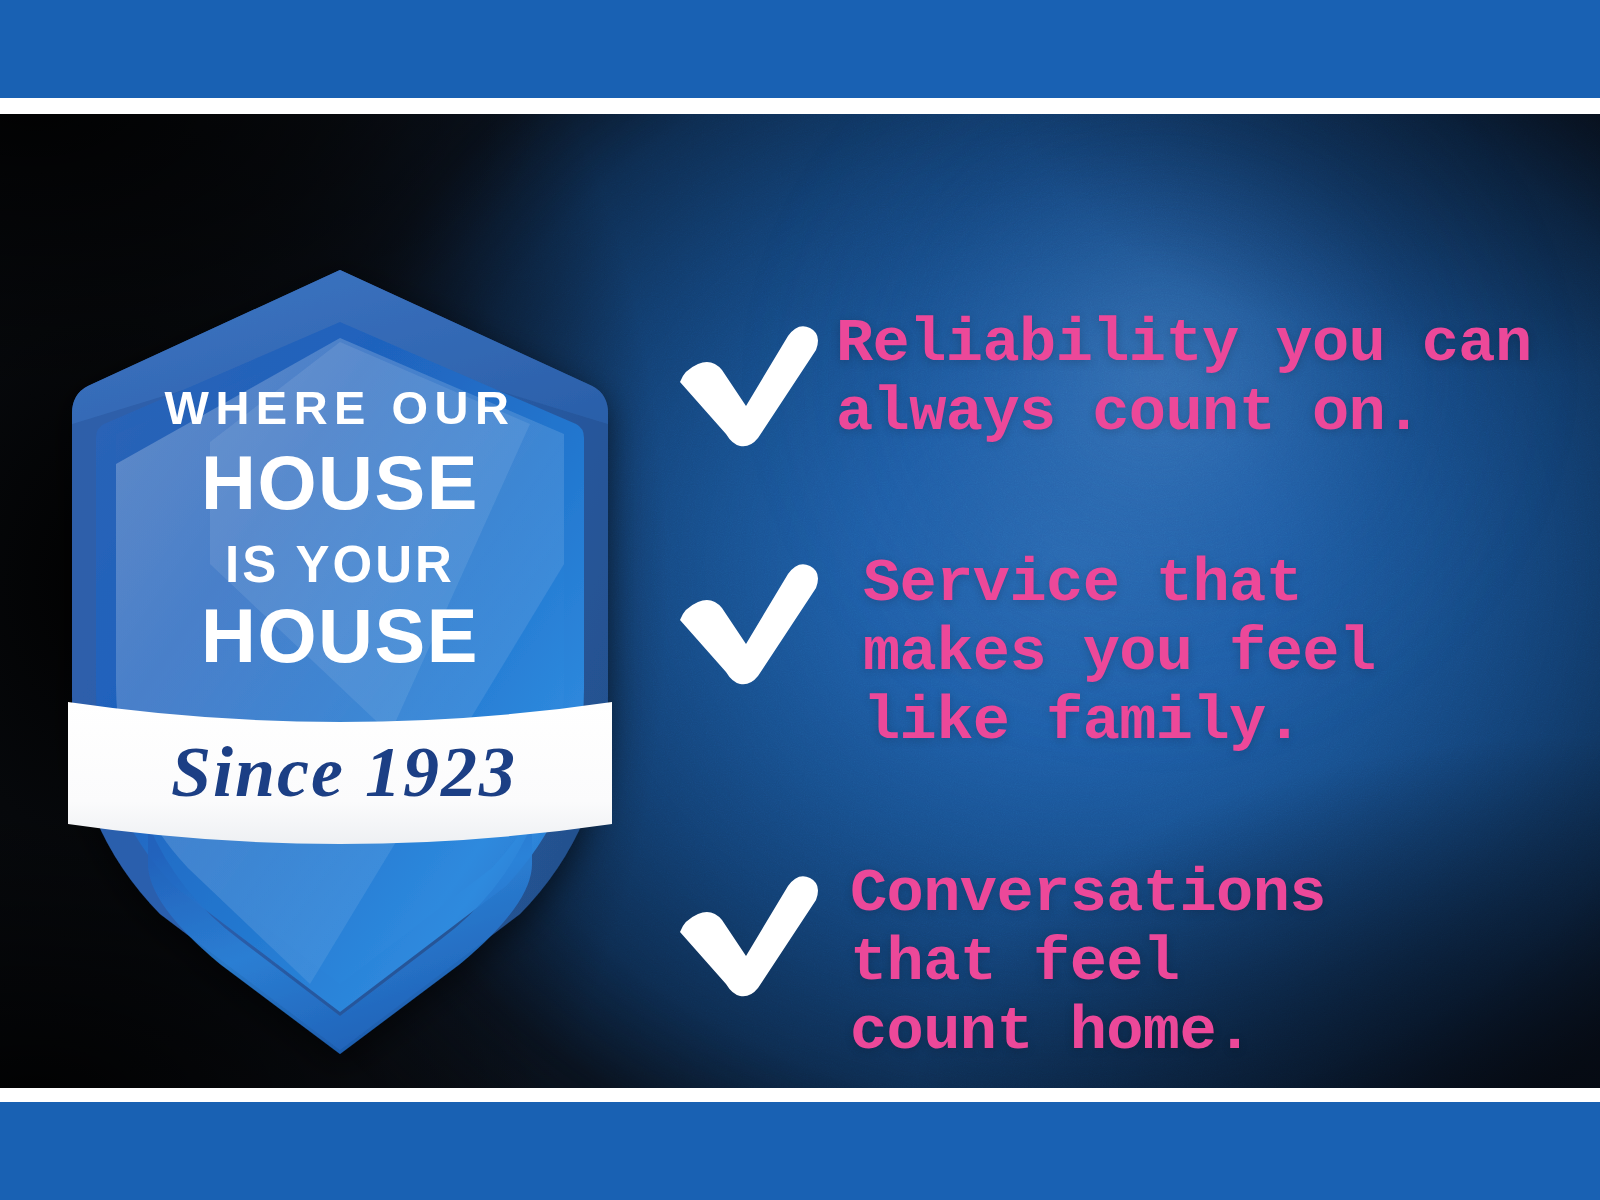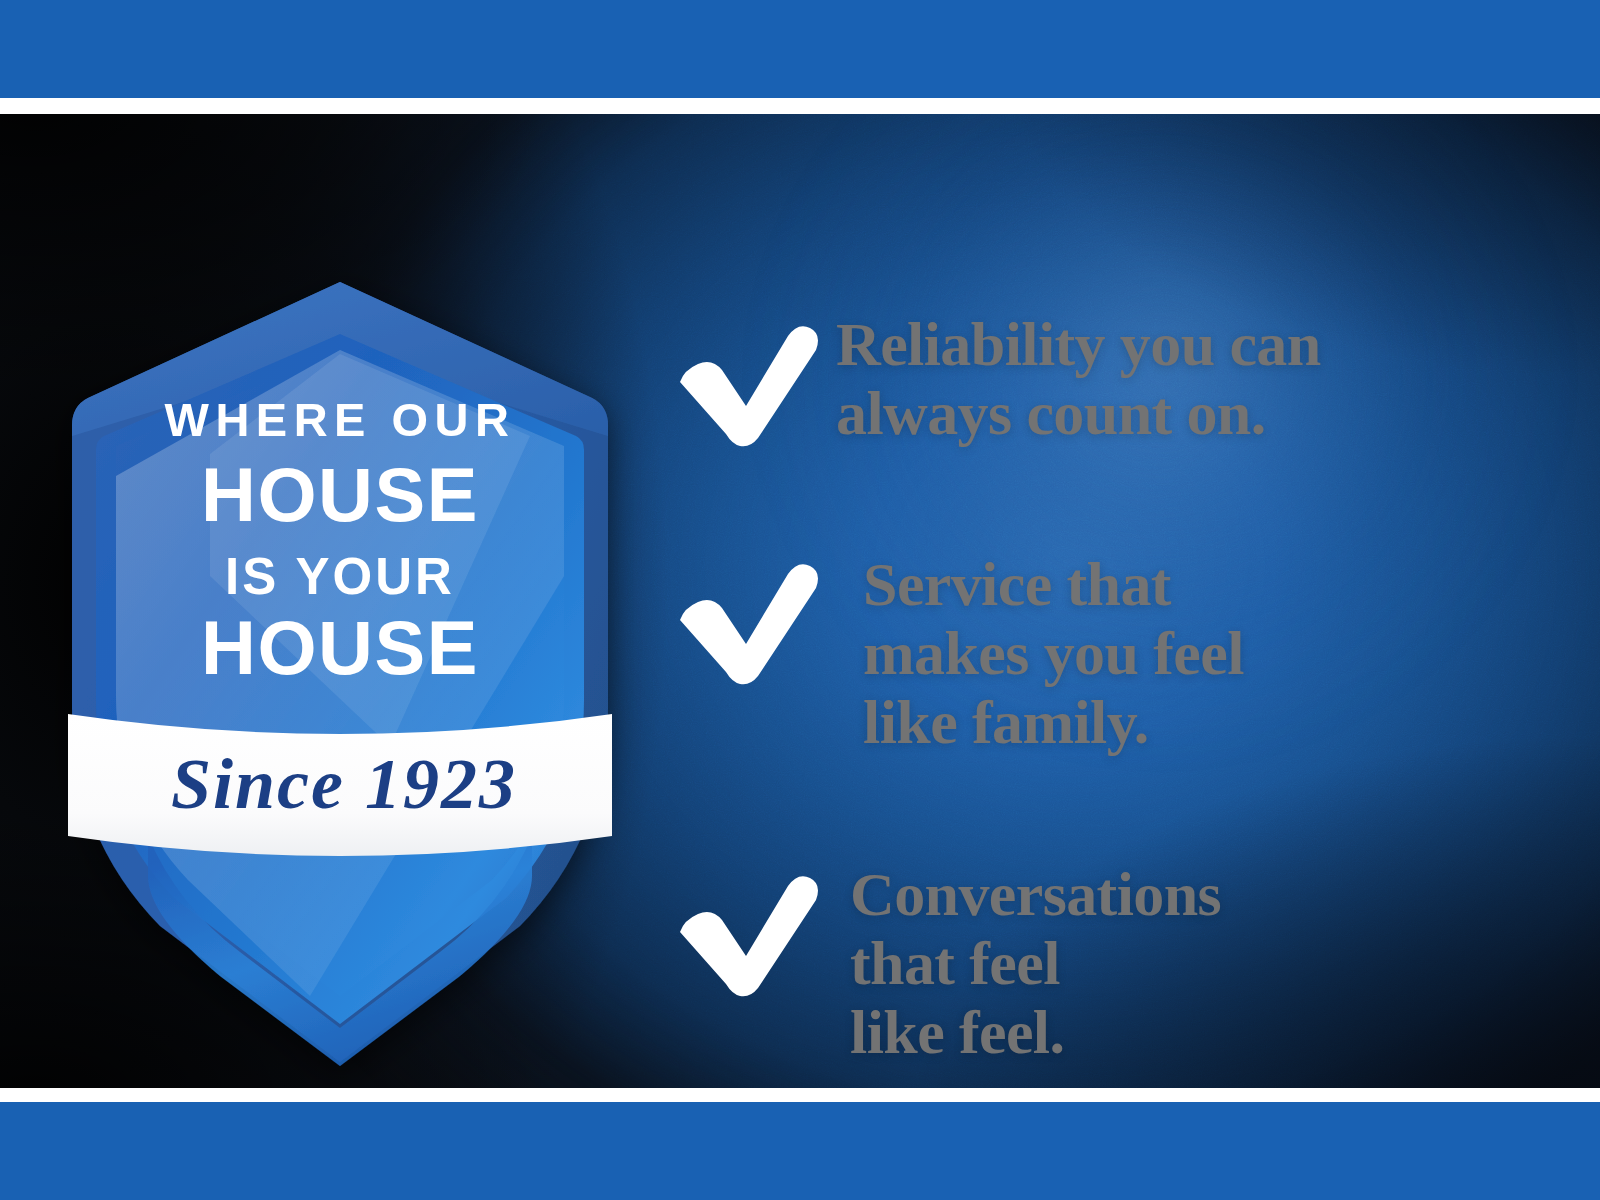--- a/index.html
+++ b/index.html
@@ -97,21 +97,21 @@
   .grain {
     position:absolute; left:0; top:0;
     width:1600px; height:974px;
     opacity:.30;
     mix-blend-mode:overlay;
   }
 
   
   .badge {
     position:absolute;
-    left:60px; top:162px;
+    left:60px; top:150px;
     width:560px; height:790px;
   }
   .badge svg { display:block; width:560px; height:790px; overflow:visible; }
 
   .shield-line {
     fill:#ffffff;
     font-family:"Liberation Sans", sans-serif;
     font-weight:bold;
     text-anchor:middle;
     letter-spacing:1px;
@@ -148,22 +148,22 @@
   .bullet-3 { top:584px; }
 
   .check {
     flex:0 0 auto;
     width:150px; height:130px;
     margin-top:4px;
   }
   .check svg { display:block; width:150px; height:130px; }
 
   .bullet-copy {
-    color:#737373;
-    font-family:Liberation Serif, serif;
+    color:#ec4899;
+    font-family:Liberation Mono, monospace;
     font-weight:bold;
     font-size:62px;
     line-height:1.11;
     letter-spacing:-0.6px;
     white-space:pre-line;
     text-shadow:0 2px 10px rgba(0,0,0,.18);
   }
   .bullet-1 .bullet-copy { margin-left:14px; margin-top:-6px; }
   .bullet-2 .bullet-copy { margin-left:41px; margin-top:-4px; }
   .bullet-3 .bullet-copy { margin-left:28px; margin-top:-6px; }
@@ -281,21 +281,21 @@
       </div>
 
       <div class="bullet bullet-3">
         <span class="check">
           <svg viewBox="0 0 150 130" aria-hidden="true">
             <path d="M8 62 Q12 50 26 44 Q40 38 50 50 L74 86 L116 16 Q126 2 138 8 Q150 14 144 30 L86 118 Q78 128 68 126 Q60 124 54 114 Z" fill="#ffffff"></path>
           </svg>
         </span>
         <div class="bullet-copy">Conversations
 that feel
-like feel.</div>
+count home.</div>
       </div>
 
     </div>
   </div>
 
   <div class="keyline-bottom"></div>
   <div class="bar-bottom"></div>
 
 </div>
 

